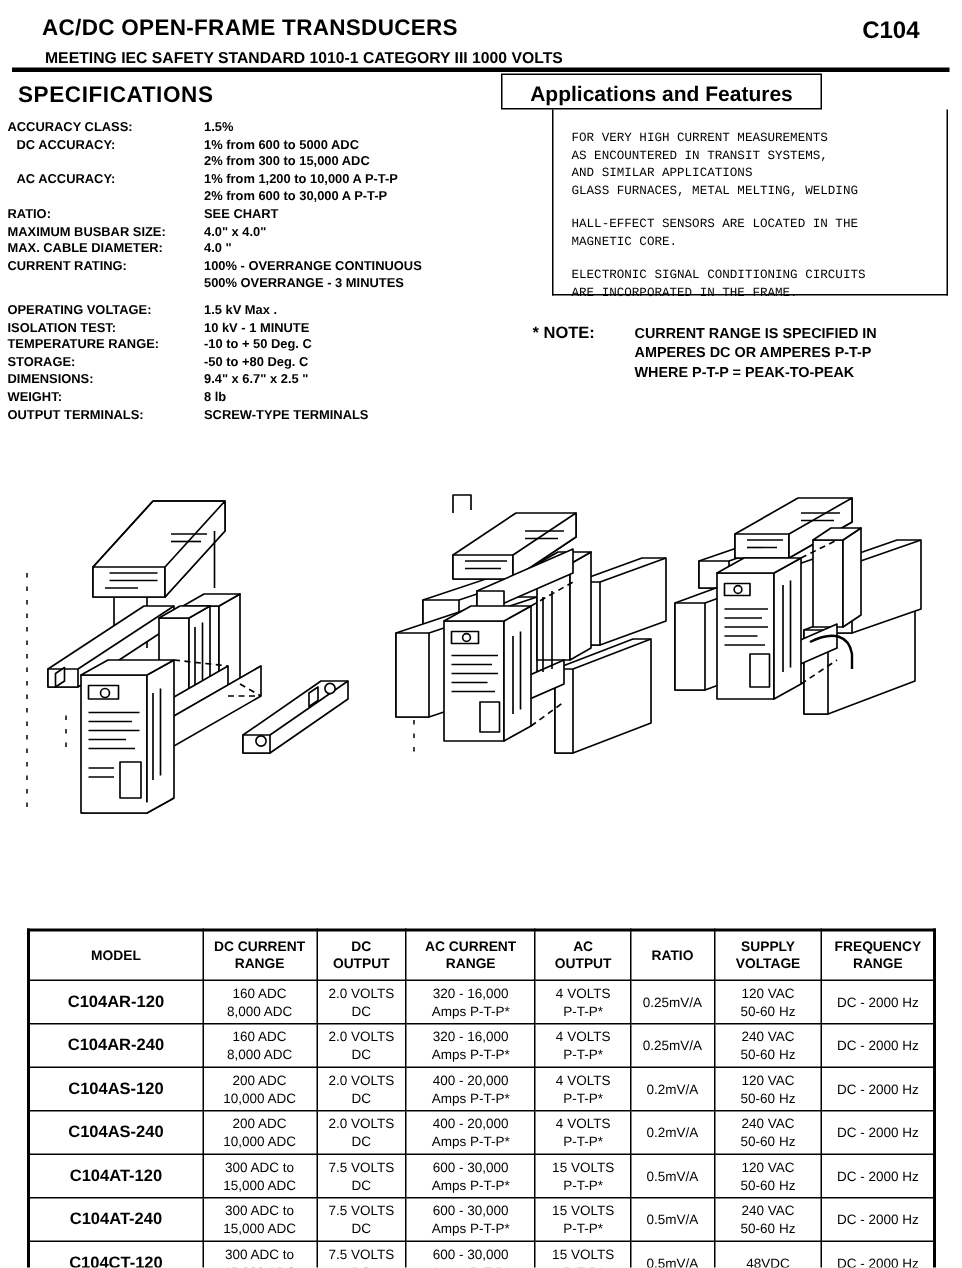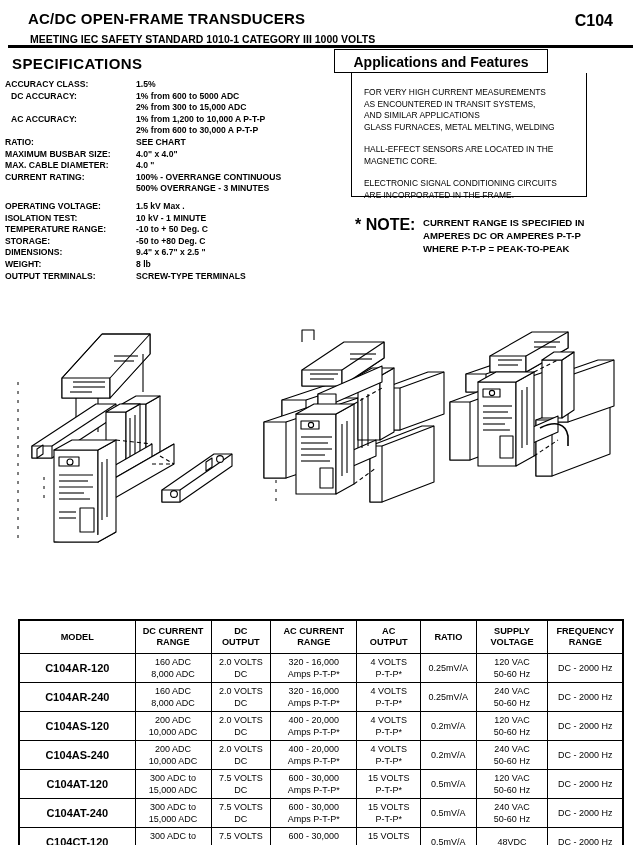--- a/index.html
+++ b/index.html
@@ -57,32 +57,32 @@
   
   #app-title-box {
     position: absolute; left: 334px; top: 49px; width: 214px; height: 24px;
     border: 1.5px solid #000; box-sizing: border-box;
   }
   #app-title {
     position: absolute; left: 0; right: 0; top: 4px;
     text-align: center; font-size: 14px; font-weight: bold;
   }
   #app-body-box {
-    position: absolute; left: 351px; top: 73px; width: 236px; height: 124px;
-    border: 1.5px solid #000; border-top: none; box-sizing: border-box;
+    position: absolute; left: 368px; top: 73px; width: 264px; height: 124px;
+    border: 1.5px solid #000; border-top: none; box-sizing: border-box; font-family: Liberation Mono, monospace;
   }
   #app-body { position: absolute; left: 12px; top: 14px; width: 250px; }
   .app-line { font-size: 8.4px; font-weight: normal; line-height: 11.5px; white-space: nowrap; }
   .app-spacer { height: 11px; }
 
   
   #note-block { position: absolute; left: 355px; top: 216px; width: 280px; }
   #note-label {
     position: absolute; left: 0; top: 0;
-    font-size: 16px; font-weight: bold; white-space: nowrap;
+    font-size: 11px; font-weight: bold; white-space: nowrap;
   }
   #note-lines { position: absolute; left: 68px; top: 0; }
   .note-line { font-size: 9.6px; font-weight: bold; line-height: 13.2px; white-space: nowrap; }
 
   
   #drawings { position: absolute; left: 0; top: 300px; width: 641px; height: 285px; }
   .drawing { position: absolute; }
 
   
   #spec-table {

